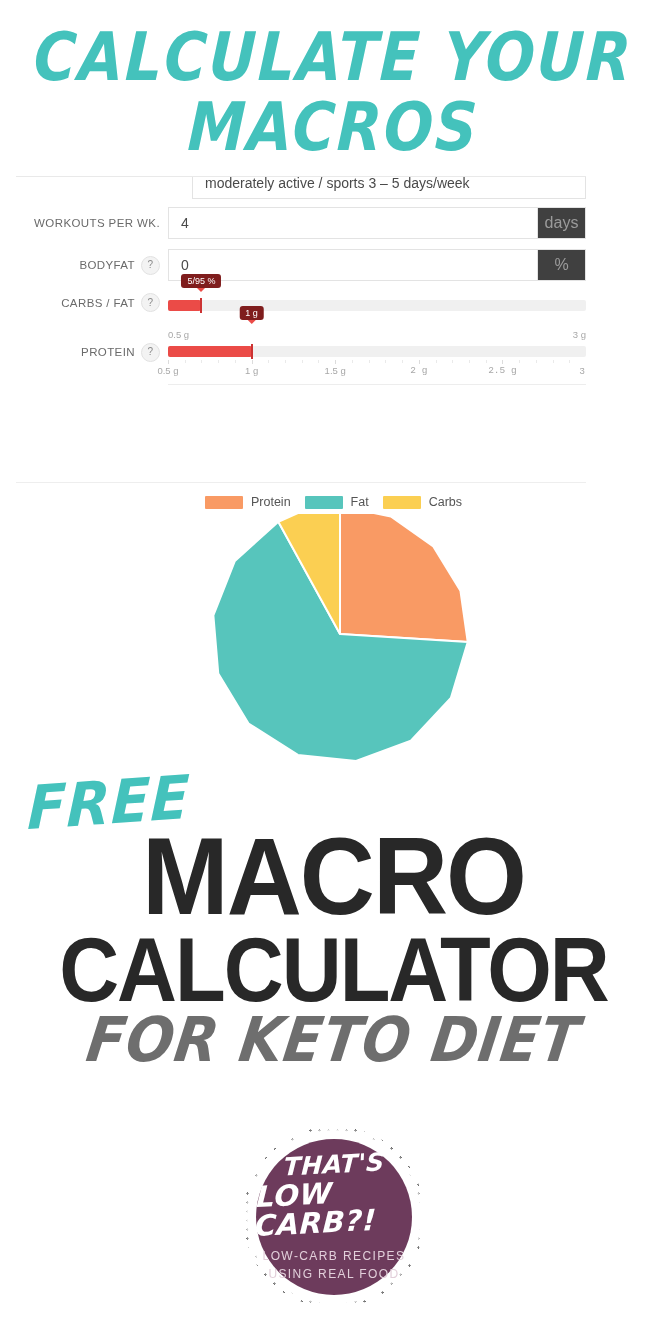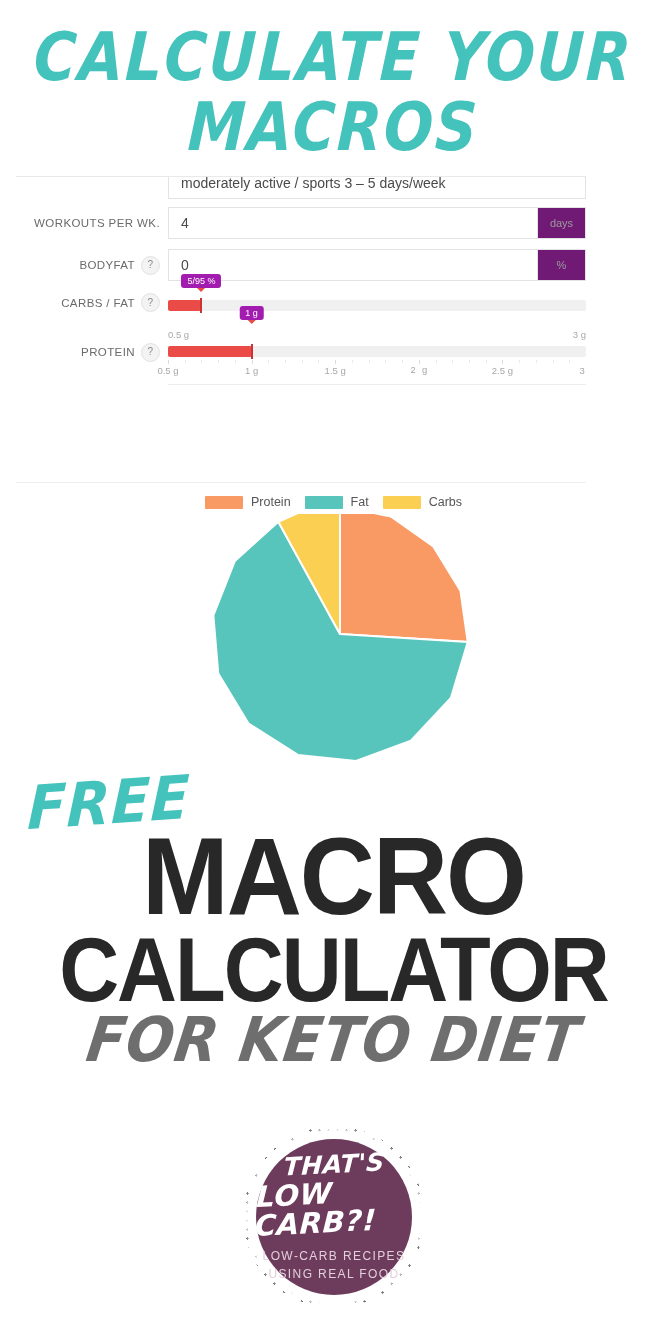--- a/index.html
+++ b/index.html
@@ -77,45 +77,45 @@
     display:flex;align-items:center;
     padding:0 12px;
     font-size:14px;color:#4a4a4a;
     box-sizing:border-box;
     white-space:nowrap;overflow:hidden;
   }
   .suffix{
     width:48px;flex:0 0 48px;
     border:1px solid #e3e3e3;border-left:none;
     height:32px;display:flex;align-items:center;justify-content:center;
-    font-size:11px;color:#9b9b9b;box-sizing:border-box;background:#701a75;
+    font-size:16px;color:#9b9b9b;box-sizing:border-box;background:#404040;
   }
 
   
   .row-clip{height:22px;overflow:hidden;margin-bottom:8px;}
-  .row-clip .tbox{height:32px;margin-top:-10px;}
+  .row-clip .tbox{height:32px;margin-top:-10px;margin-left:24px;}
 
   
   .slider-block{flex:1 1 auto;position:relative;padding-top:2px;}
   .slider-ends{
     display:flex;justify-content:space-between;
     font-size:9.5px;color:#a8a8a8;height:14px;line-height:14px;
   }
   .slider-track{
     position:relative;height:11px;border-radius:2px;background:#f0f0f0;margin-top:4px;
   }
   .slider-fill{
     position:absolute;left:0;top:0;height:11px;border-radius:2px;background:#eb4b47;
   }
   .slider-knob{
     position:absolute;top:-2px;width:2px;height:15px;background:#c33;
   }
   .bubble{
     position:absolute;top:-20px;transform:translateX(-50%);
-    background:#a21caf;color:#fff;font-size:9px;
+    background:#7f1d1d;color:#fff;font-size:9px;
     padding:2px 6px;border-radius:3px;white-space:nowrap;
   }
   .bubble:after{
     content:"";position:absolute;left:50%;bottom:-4px;margin-left:-4px;
     border-left:4px solid transparent;border-right:4px solid transparent;
     border-top:4px solid #eb4b47;
   }
   .axis{position:relative;height:18px;margin-top:3px;}
   .axis-tick{
     position:absolute;top:0;width:1px;height:4px;background:#dcdcdc;
@@ -294,21 +294,21 @@
           <div class="axis-tick" style="left: 48%; height: 3px; opacity: 0.6;"></div>
           <div class="axis-tick" style="left: 52%; height: 3px; opacity: 0.6;"></div>
           <div class="axis-tick" style="left: 56%; height: 3px; opacity: 0.6;"></div>
           <div class="axis-tick" style="left: 60%;"></div>
           <div class="axis-lab" style="left: 60%; font-family: Liberation Mono, monospace;">2 g</div>
           <div class="axis-tick" style="left: 64%; height: 3px; opacity: 0.6;"></div>
           <div class="axis-tick" style="left: 68%; height: 3px; opacity: 0.6;"></div>
           <div class="axis-tick" style="left: 72%; height: 3px; opacity: 0.6;"></div>
           <div class="axis-tick" style="left: 76%; height: 3px; opacity: 0.6;"></div>
           <div class="axis-tick" style="left: 80%;"></div>
-          <div class="axis-lab" style="left: 80%;">2.5 g</div>
+          <div class="axis-lab" style="left: 80%; font-family: Liberation Mono, monospace;">2.5 g</div>
           <div class="axis-tick" style="left: 84%; height: 3px; opacity: 0.6;"></div>
           <div class="axis-tick" style="left: 88%; height: 3px; opacity: 0.6;"></div>
           <div class="axis-tick" style="left: 92%; height: 3px; opacity: 0.6;"></div>
           <div class="axis-tick" style="left: 96%; height: 3px; opacity: 0.6;"></div>
           <div class="axis-lab" style="left: 100%;">3 g</div>
         </div>
     </div>
   </div>
 
   <div class="rule"></div>

